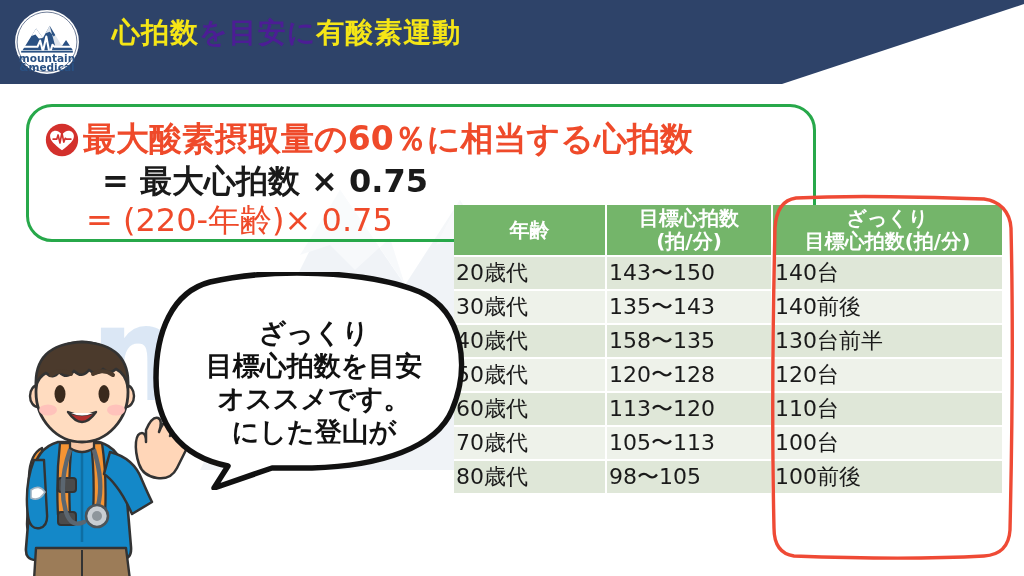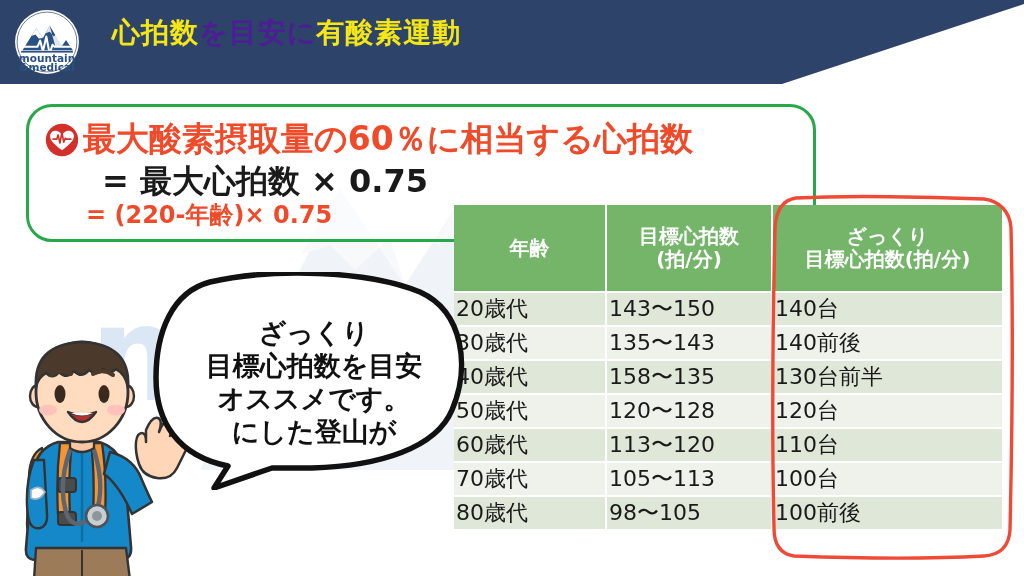--- a/index.html
+++ b/index.html
@@ -56,34 +56,34 @@
   .heart-icon{width:34px;height:34px;margin-right:4px;flex:0 0 auto;}
   .gb-line1 .t{
     color:#ef4a2a;font-size:33px;font-weight:bold;letter-spacing:0px;
   }
   .gb-line2{
     position:absolute;left:57px;top:53px;
     color:#1a1a1a;font-size:32px;font-weight:bold;white-space:nowrap;margin-left:16px;
   }
   .gb-line3{
     position:absolute;left:57px;top:92px;
-    color:#ef4a2a;font-size:24px;font-weight:bold;white-space:nowrap;
+    color:#ef4a2a;font-size:32px;font-weight:normal;white-space:nowrap;
   }
 
   
   .tbl{
     position:absolute;left:454px;top:205px;width:548px;
     border-collapse:collapse;table-layout:fixed;
   }
   .tbl col.c1{width:152px;}
   .tbl col.c2{width:166px;}
   .tbl col.c3{width:230px;}
   .tbl th{
     background:#74b56a;color:#ffffff;font-size:20px;font-weight:bold;
-    padding:20px 2px;line-height:1.15;text-align:center;
+    padding:2px 2px;line-height:1.15;text-align:center;
     border-right:2px solid #ffffff;border-bottom:2px solid #ffffff;
   }
   .tbl th:last-child{border-right:none;}
   .tbl td{
     font-size:22px;color:#1a1a1a;text-align:left;
     padding:3px 2px;line-height:1.18;
     border-right:2px solid #ffffff;border-bottom:2px solid #ffffff;
     font-weight:500;
   }
   .tbl td:last-child{border-right:none;}

